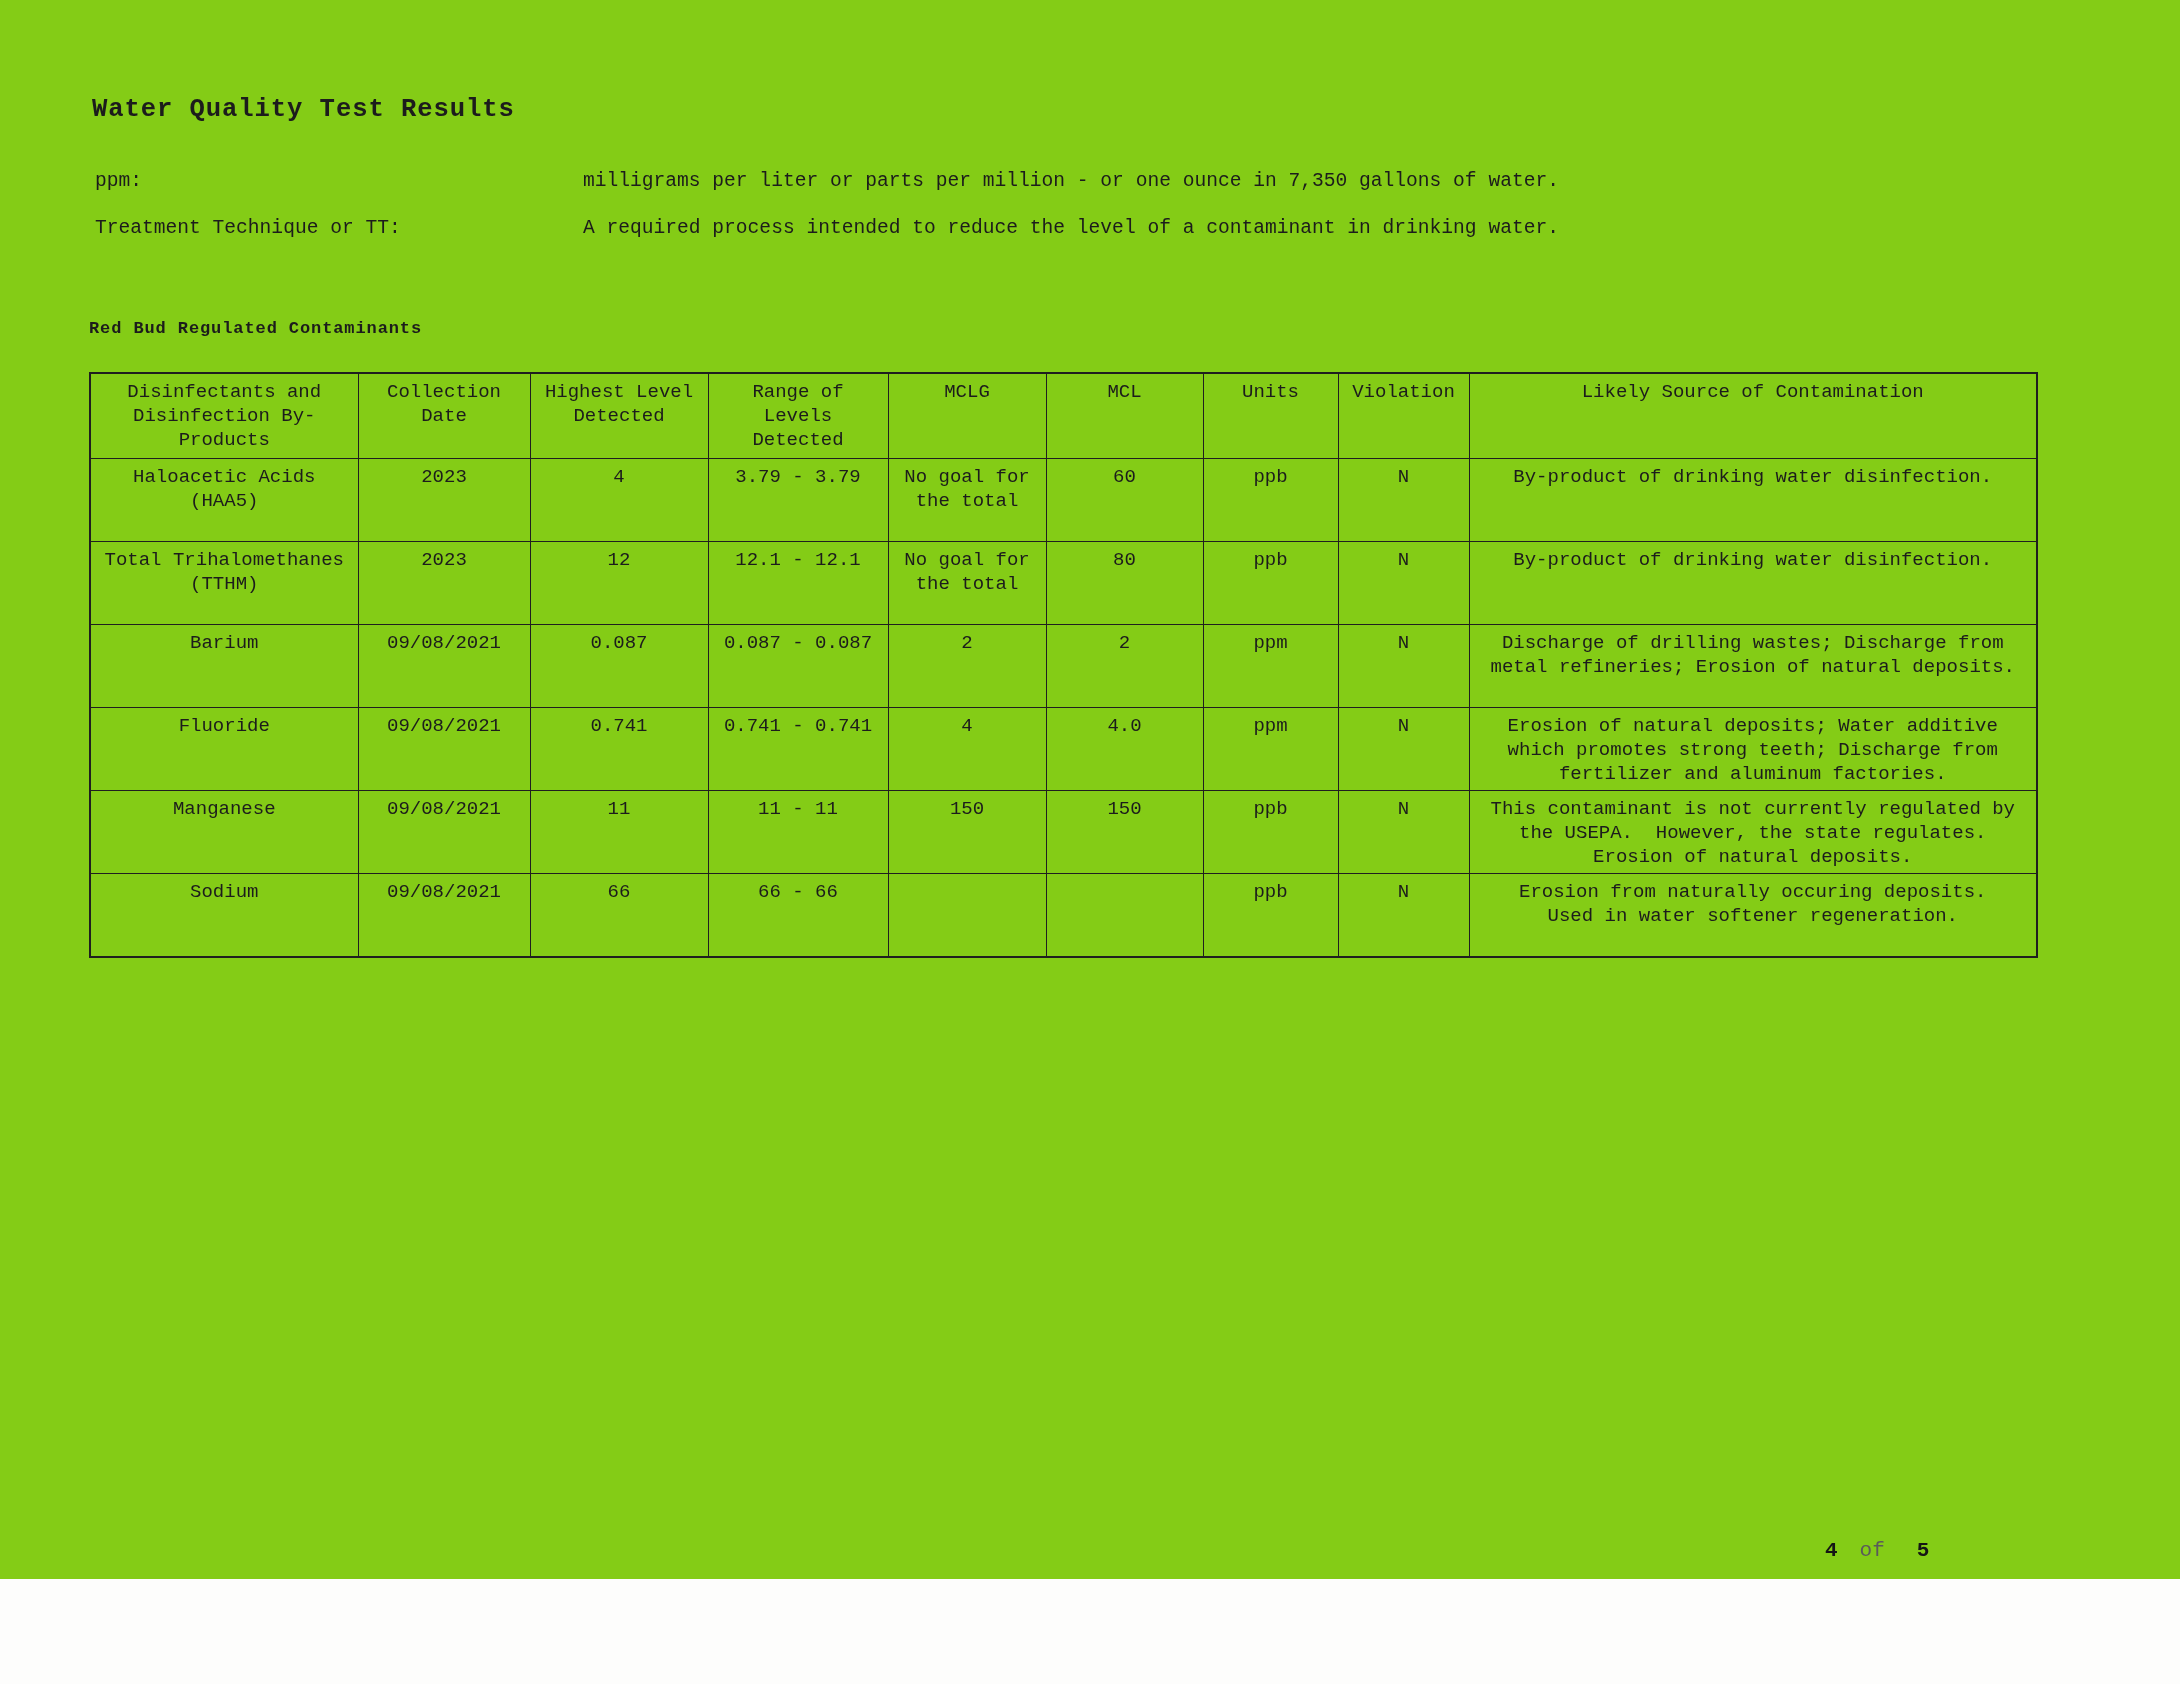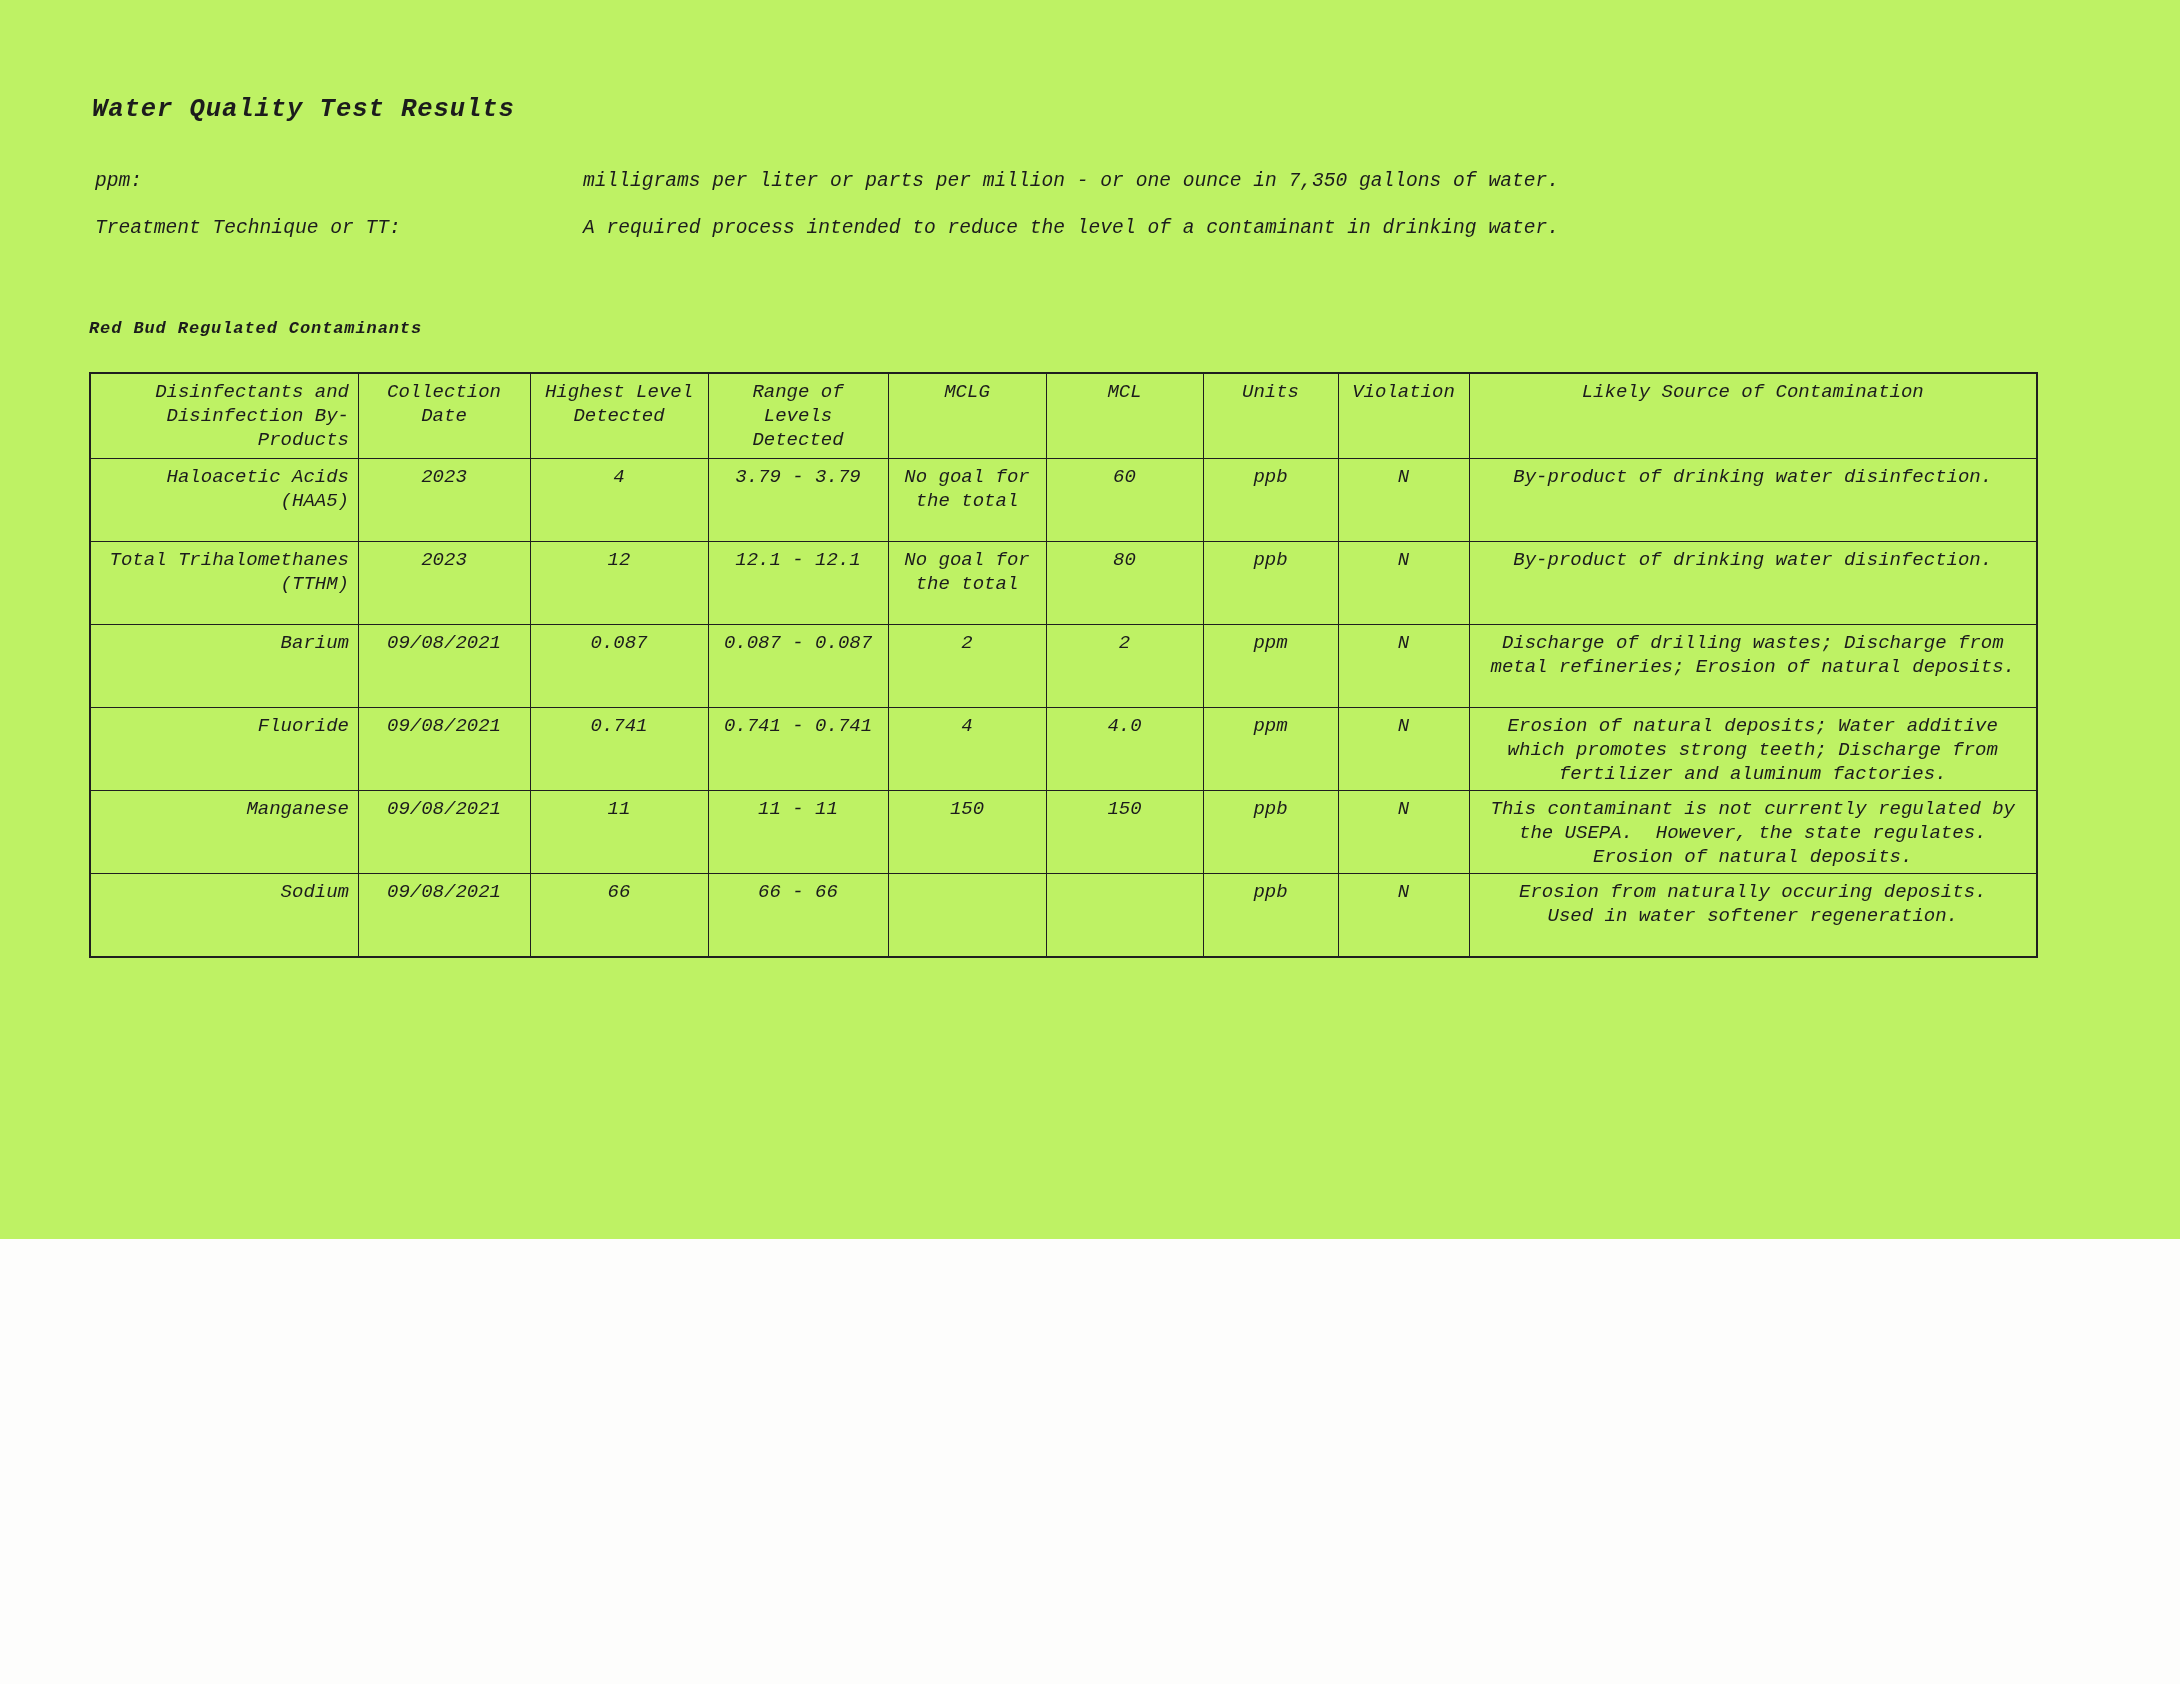--- a/index.html
+++ b/index.html
@@ -2,21 +2,21 @@
 <html style="font-size:13.6px"><head>
 <meta charset="utf-8">
 <style>
   * { box-sizing: border-box; margin: 0; padding: 0; }
   html, body {
     width: 2181px; height: 1685px;
     background: #fdfdfc;
     font-family: "Liberation Mono", "DejaVu Sans Mono", monospace;
     color: #1c1c1c;
   }
-  .page { position: relative; width: 2181px; height: 1239px; overflow: hidden; background: #bef264; font-style: italic; }
+  .page { position: relative; width: 2181px; height: 1579px; overflow: hidden; background: #84cc16; }
 
   .doc-title {
     position: absolute; left: 92px; top: 95px;
     font-size: 25.6px; font-weight: 700; letter-spacing: 0.9px;
   }
 
   .def-row { position: absolute; left: 95px; width: 1985px; font-size: 19.6px; }
   .def-row.row-0 { top: 170px; }
   .def-row.row-1 { top: 217px; }
   .def-term { position: absolute; left: 0; white-space: pre; }
@@ -36,21 +36,21 @@
   }
   table.contaminants td {
     border: 1.7px solid #1f1f1f;
     vertical-align: top;
     padding: 6px 8.5px 4.3px 8.5px;
     white-space: pre-wrap;
     overflow: hidden;
   }
   tr.header-row td { height: 85px; }
   tr.data-row td { height: 83px; }
-  .col-contaminant { text-align: right; }
+  .col-contaminant { text-align: center; }
   .col-center { text-align: center; }
   .col-source { text-align: center; }
 
   .page-footer {
     position: absolute; left: 1825px; top: 1530px;
     font-size: 21px; display: flex; align-items: baseline;
   }
   .page-footer .num { color: #151515; font-weight: 600; }
   .page-footer .sep { color: #5a5a5a; margin-left: 22px; margin-right: 32px; font-weight: 400; margin-top: 9px; }
 </style>

